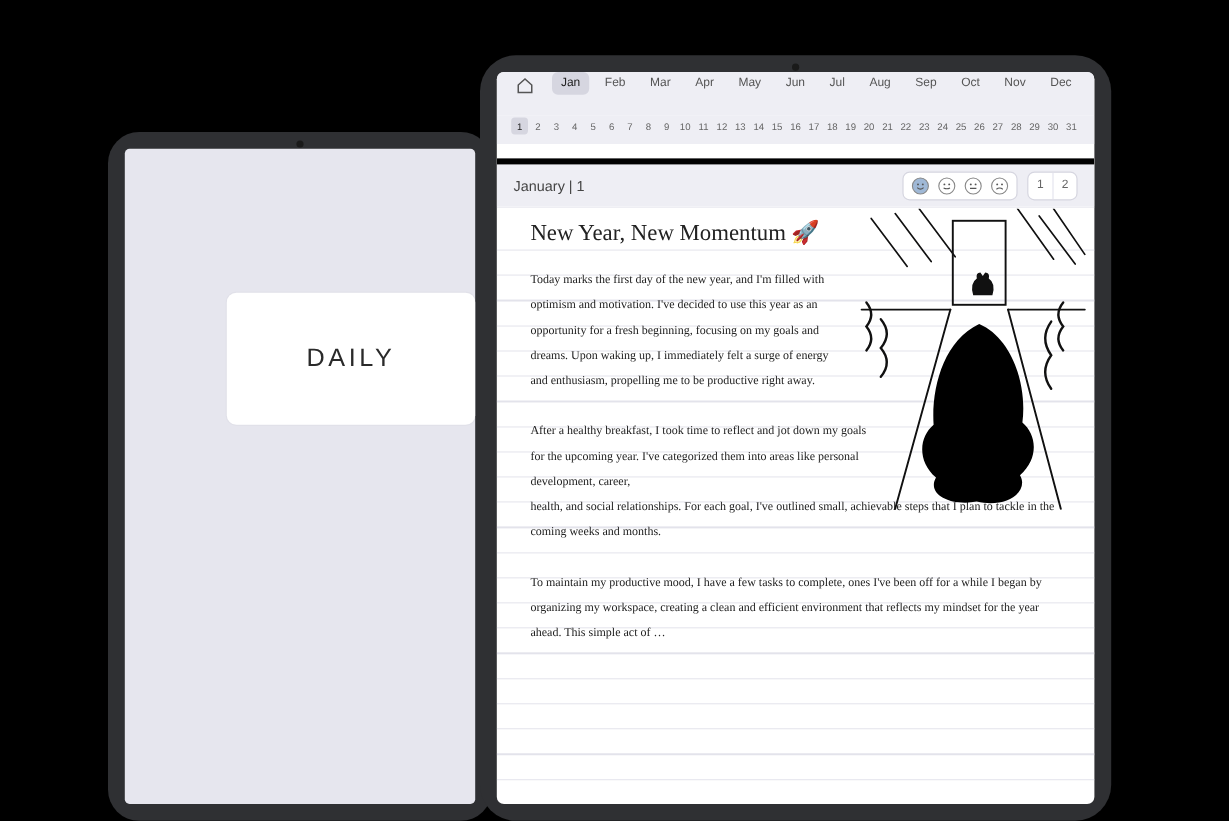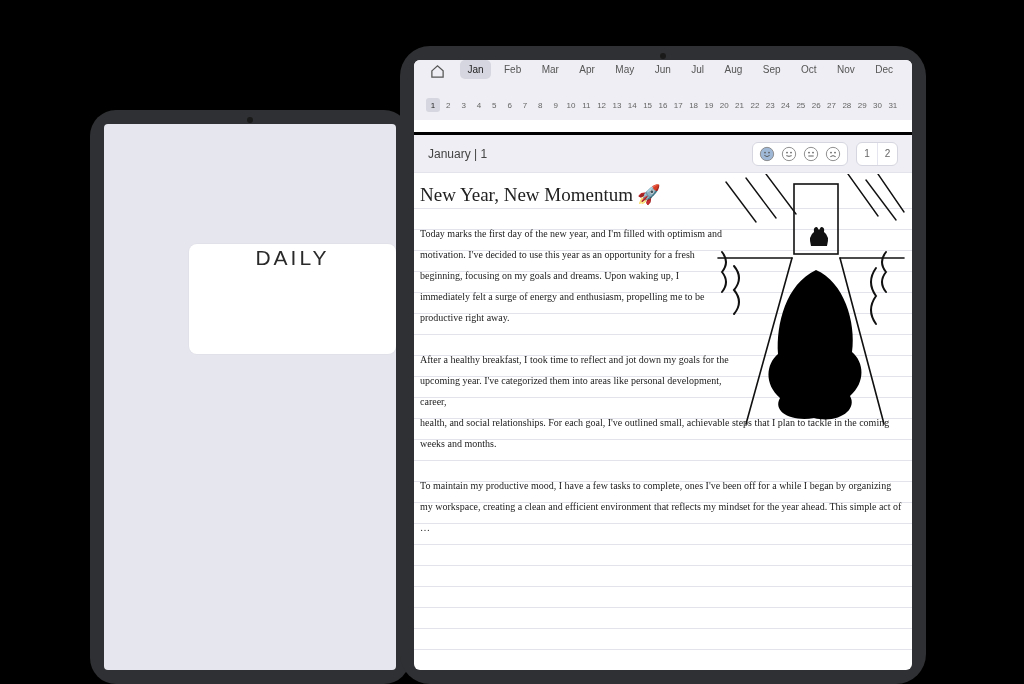--- a/index.html
+++ b/index.html
@@ -27,20 +27,21 @@
   .cover-card {
     position: absolute;
     left: 85px; top: 120px;
     right: 0;
     height: 110px;
     background: #ffffff;
     border-radius: 8px;
     display: flex;
     flex-direction: column;
     align-items: center;
+    justify-content: center;
     padding: 0 4px;
     box-shadow: 0 0 0 1px rgba(0,0,0,0.02);
   }
   .cover-card span {
     font-size: 21px;
     letter-spacing: 3px;
     font-weight: 500;
     color: #2a2a2a;
     line-height: 1.35;
   }
@@ -106,21 +107,21 @@
   .day.selected { background: #d6d6e0; color: #222; }
 
   
   .page-strip {
     background: #eeeef4;
     height: 40px;
     display: flex;
     align-items: center;
     padding: 0 14px;
     gap: 8px;
-    border-top: 3px solid #000000;
+    border-top: 5px solid #000000;
     margin-top: 12px;
   }
   .date-label { font-size: 12px; color: #444; flex: 1; }
   .moods-box {
     background: #fff; border: 1px solid #d6d6e0; border-radius: 6px;
     height: 24px; display: flex; align-items: center; gap: 6px;
     padding: 0 6px;
   }
   .mood { width: 16px; height: 16px; cursor: pointer; }
   .mood svg { width: 16px; height: 16px; display:block; }
@@ -131,21 +132,21 @@
   }
   .pagebtn {
     width: 20px; text-align: center; font-size: 10px; color: #666; cursor: pointer;
     line-height: 22px;
   }
   .pagebtn + .pagebtn { border-left: 1px solid #e5e5ef; }
 
   
   .entry {
     flex: 1;
-    padding: 12px 6px 0;
+    padding: 12px 28px 0;
     background-image: repeating-linear-gradient(
       to bottom,
       transparent 0, transparent 20px,
       #e3e3eb 20px, #e3e3eb 21px
     );
     background-position: 0 16px;
     position: relative;
   }
   .title {
     font-family: "Segoe Script", "Brush Script MT", cursive;

